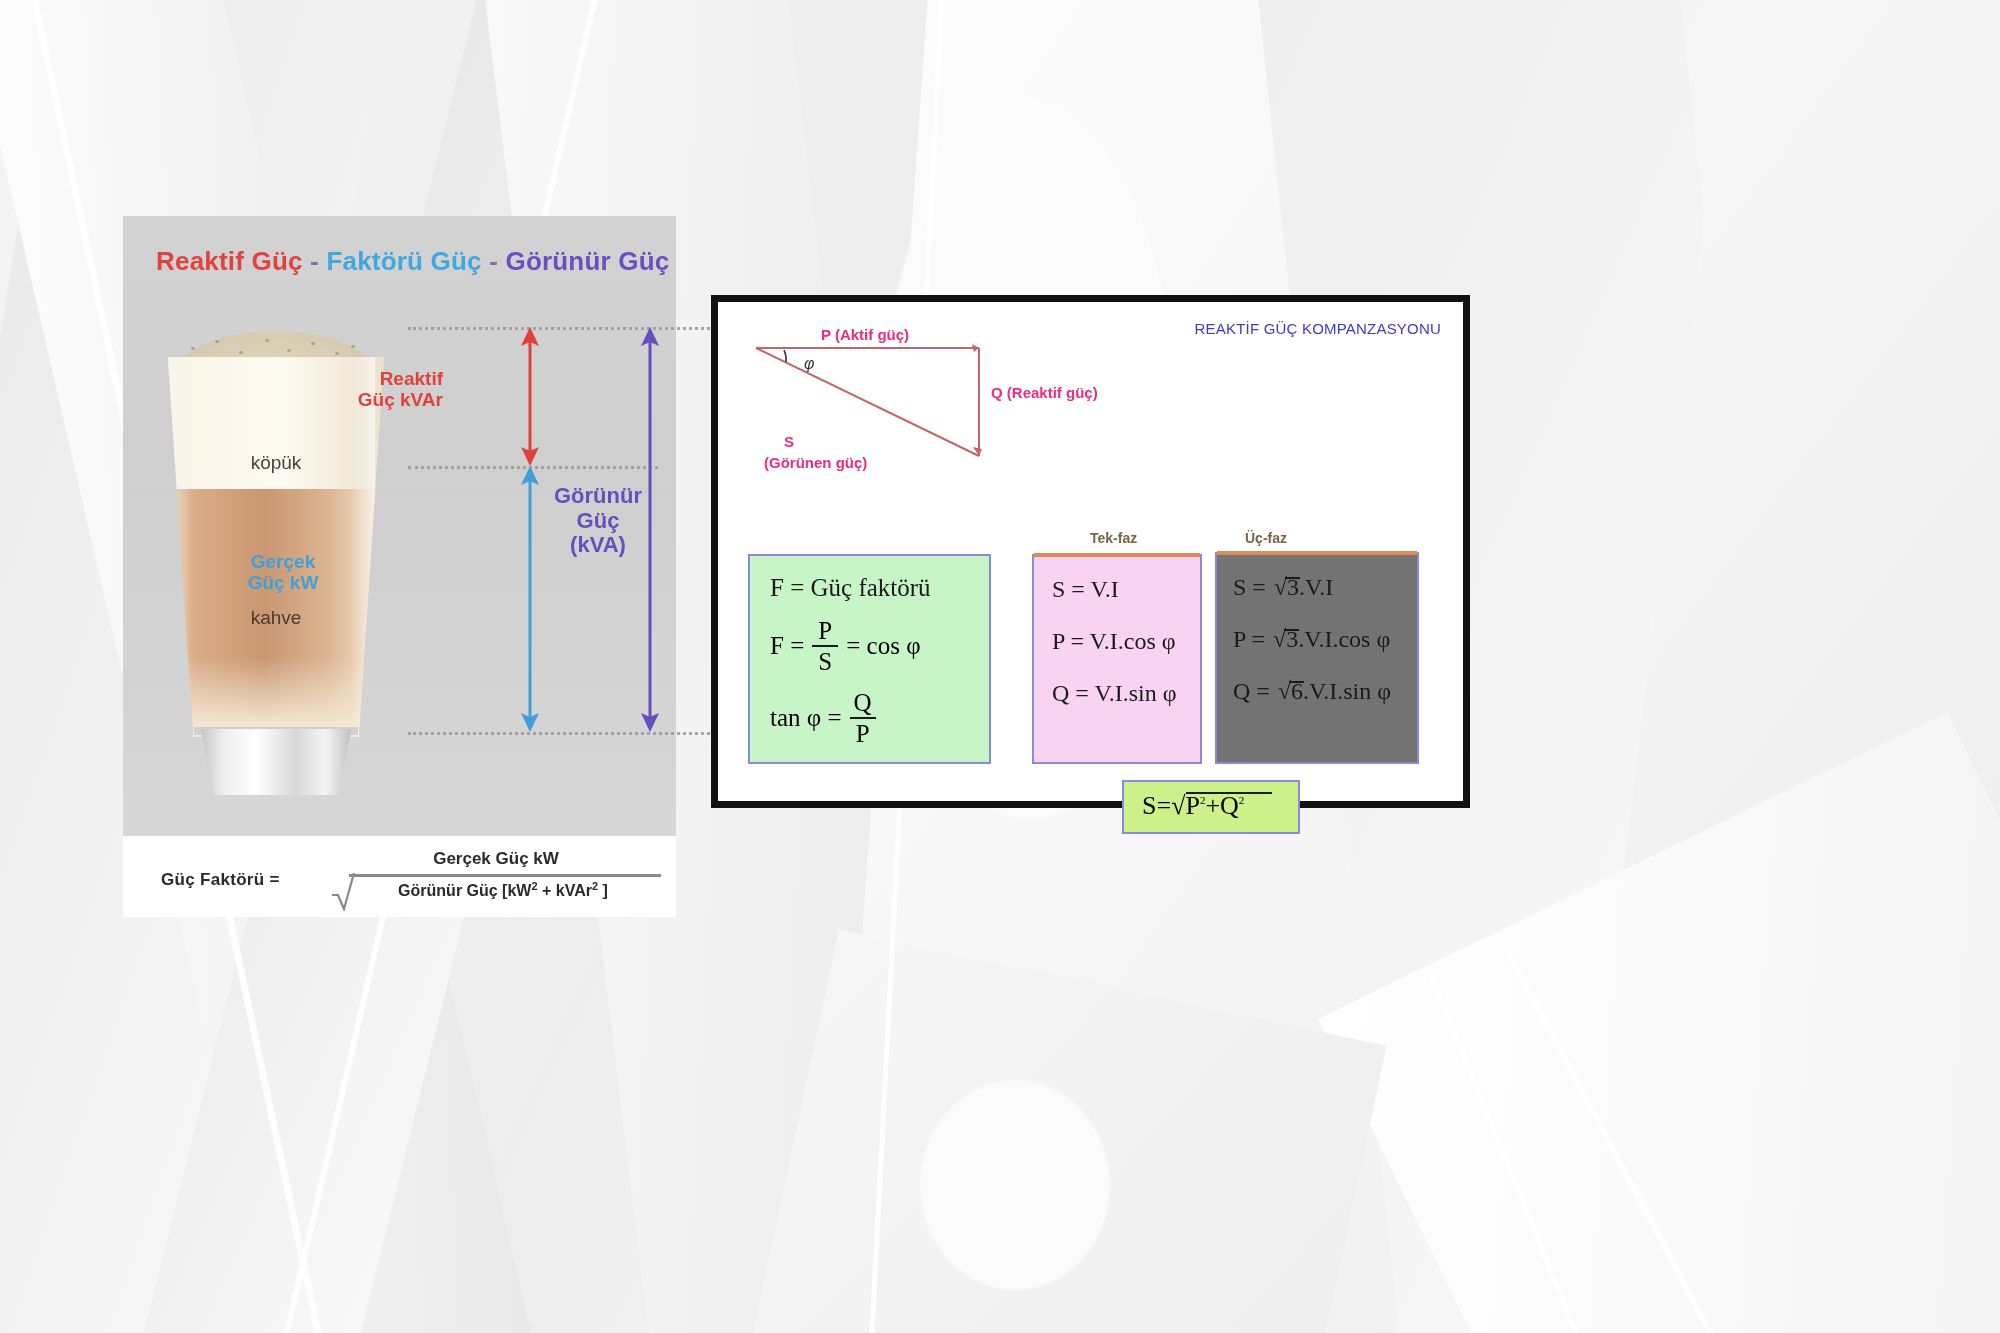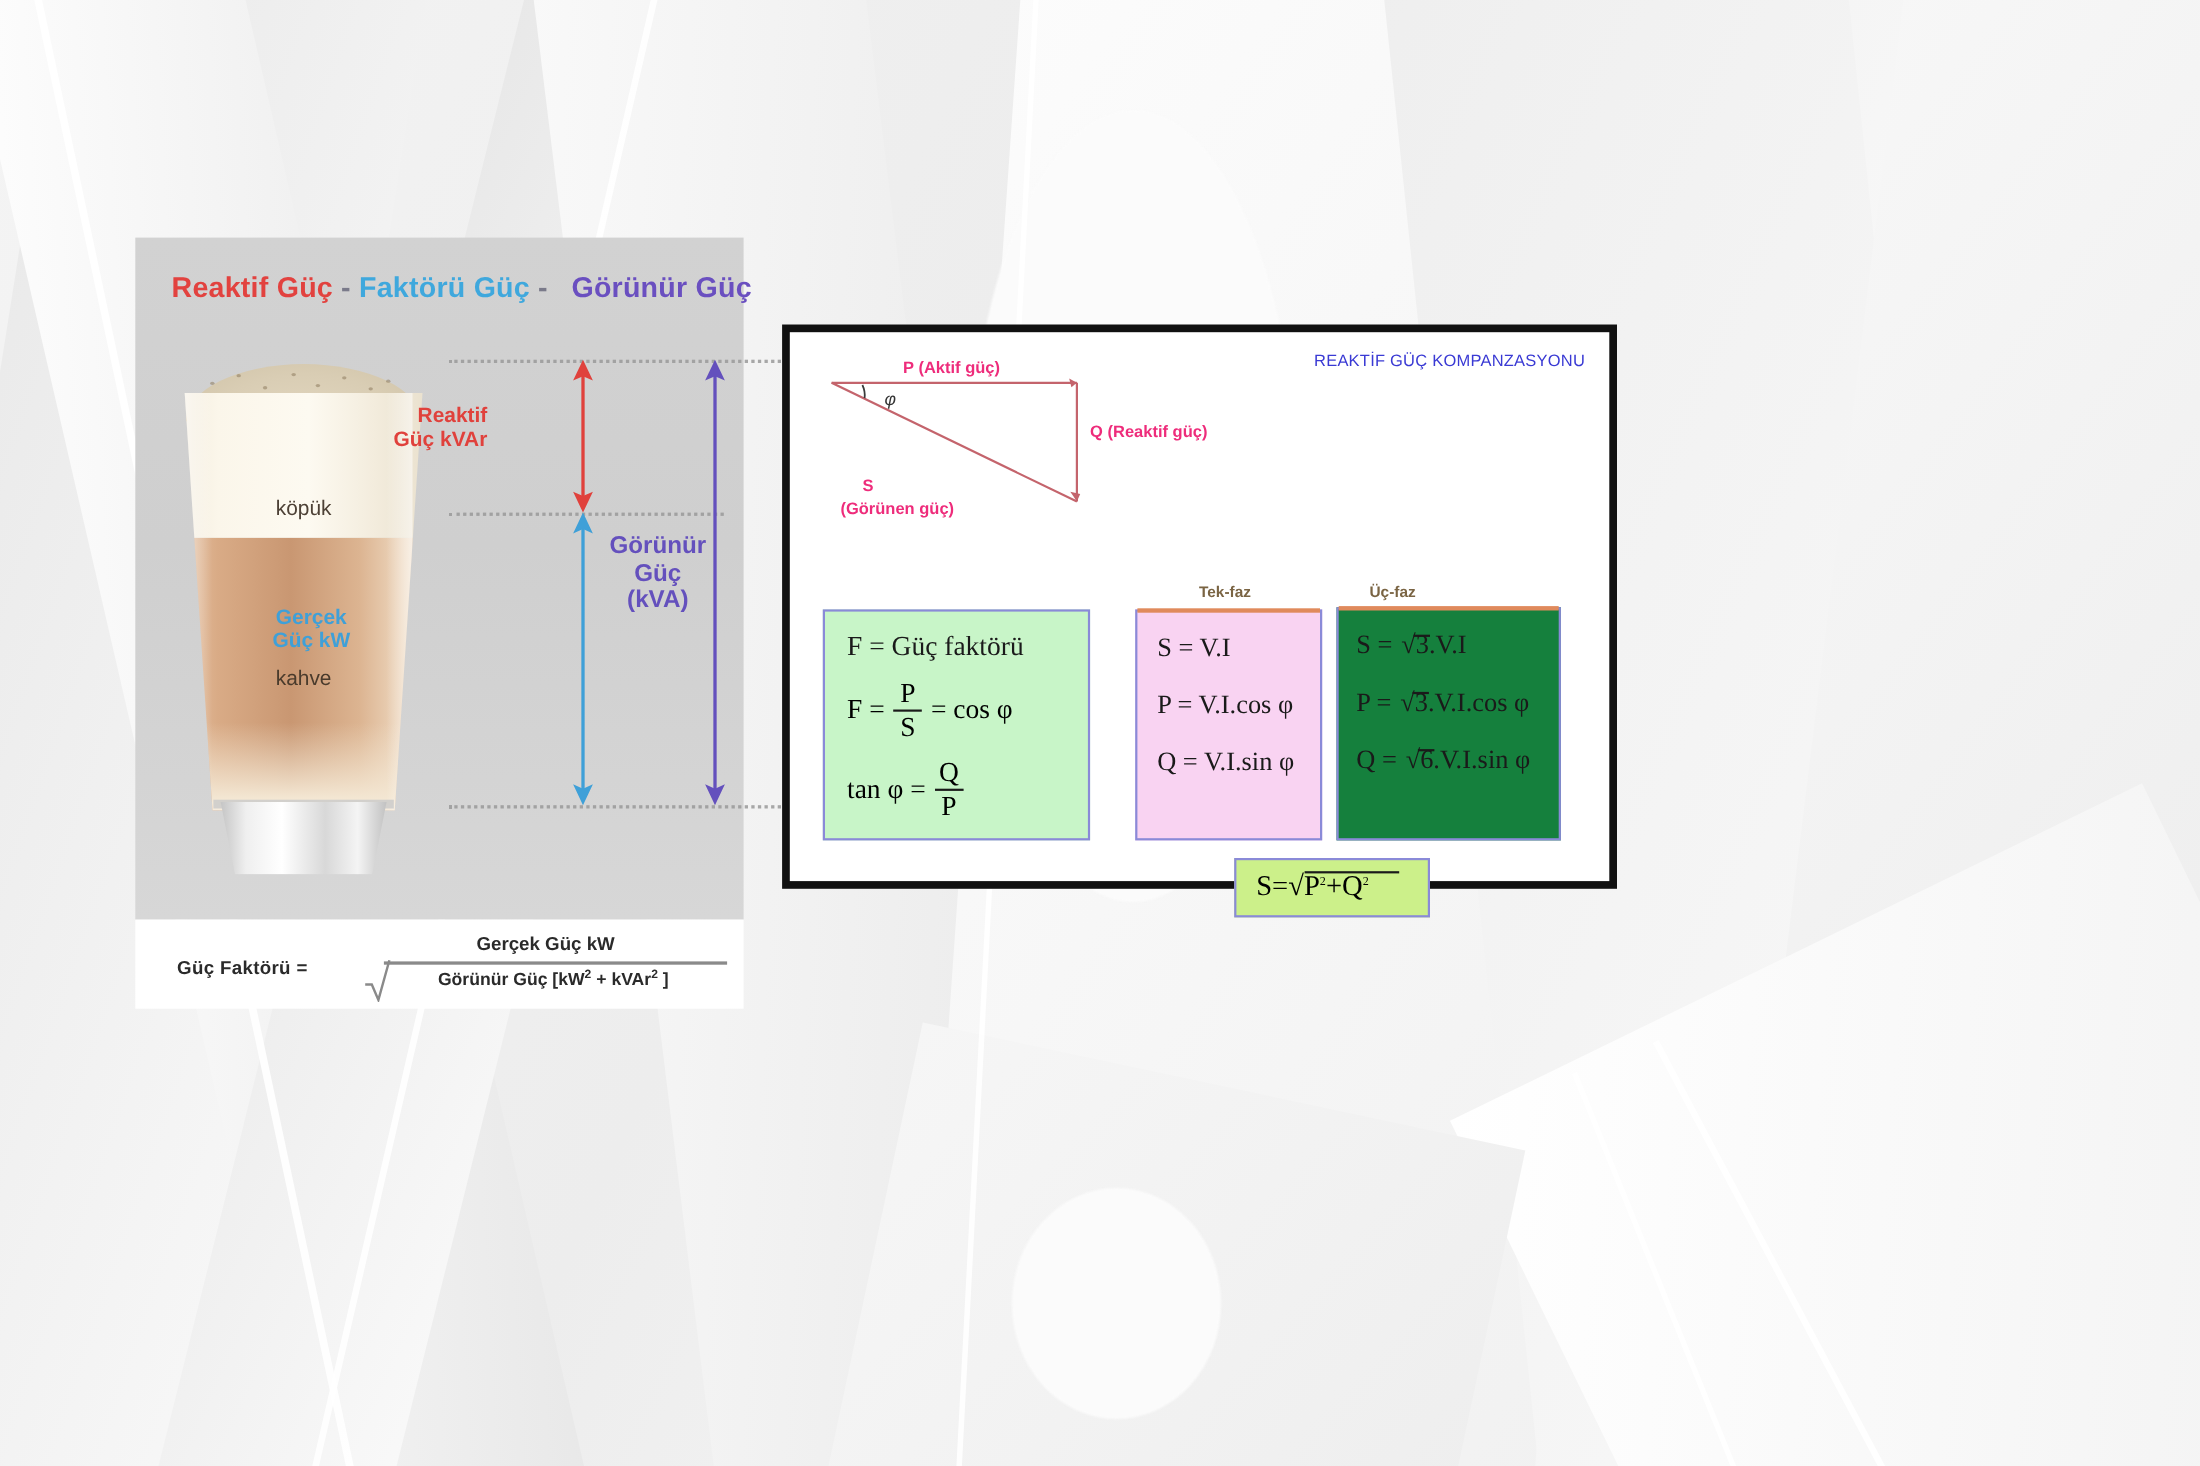--- a/index.html
+++ b/index.html
@@ -32,21 +32,21 @@
   .b2{left:920px;top:1080px;width:190px;height:210px;}
 
   
   #left-card{position:absolute;left:123px;top:216px;width:553px;height:620px;background:linear-gradient(180deg,#d2d2d2 0%,#cfcfcf 45%,#d7d7d7 100%);}
   #left-title-band{position:absolute;left:0;top:24px;width:100%;height:56px;}
   #left-title{position:absolute;left:33px;top:30px;width:490px;text-align:left;
       font-weight:bold;font-size:26px;letter-spacing:.2px;white-space:nowrap;}
   #left-title .t-react{color:#e2423f;}
   #left-title .t-sep{color:#7a7a8a;}
   #left-title .t-real{color:#3fa8dd;}
-  #left-title .t-app{color:#6a4fc0;margin-left:14px;}
+  #left-title .t-app{color:#6a4fc0;}
 
   
   #glass{position:absolute;left:38px;top:115px;width:230px;height:470px;}
   #foam-top{position:absolute;left:8px;top:0;width:214px;height:52px;border-radius:50%/100% 100% 0 0;
       background:radial-gradient(ellipse at 50% 120%,#e4d9c2 0%,#d9cdb4 60%,#cfc2a6 100%);}
   .foam-speck{position:absolute;width:4px;height:3px;background:#8e7c5e;border-radius:50%;opacity:.55;}
   #glass-body{position:absolute;left:0;top:26px;width:230px;height:380px;overflow:hidden;
       clip-path:polygon(3% 0,97% 0,86% 100%,14% 100%);}
   #foam-layer{position:absolute;left:0;top:0;width:100%;height:132px;
       background:linear-gradient(90deg,#f2ebdc 0%,#fbf6ea 16%,#fdfaf1 52%,#f3ecdd 78%,#e9e0cd 100%);}
@@ -103,21 +103,21 @@
   #lbl-phi{position:absolute;left:58px;top:39px;font-size:16px;color:#333;font-style:italic;}
 
   .capt{position:absolute;font-size:14px;font-weight:bold;color:#7a6443;}
   #cap-tek{left:372px;top:228px;}
   #cap-uc{left:527px;top:228px;}
 
   .fbox{position:absolute;border:2px solid #8a8ad8;box-sizing:border-box;}
   .fbox-topbar{position:absolute;left:0;top:-3px;width:100%;height:4px;background:#e08a5c;}
   #box-green{left:30px;top:252px;width:243px;height:210px;background:#c8f5c8;}
   #box-pink{left:314px;top:252px;width:170px;height:210px;background:#f9d3f2;}
-  #box-yellow{left:497px;top:250px;width:204px;height:212px;background:#15803d;}
+  #box-yellow{left:497px;top:250px;width:204px;height:212px;background:#737373;}
   #box-s{left:404px;top:478px;width:178px;height:54px;background:#ccf08a;}
 
   .fml{position:absolute;font-family:"Liberation Serif", serif;color:#1a1a1a;}
 
   
   #g1{left:20px;top:18px;font-size:25px;}
   #g2row{position:absolute;left:20px;top:62px;display:flex;align-items:center;font-family:"Liberation Serif",serif;font-size:25px;}
   #g3row{position:absolute;left:20px;top:134px;display:flex;align-items:center;font-family:"Liberation Serif",serif;font-size:25px;}
   .frac{display:inline-flex;flex-direction:column;align-items:center;margin:0 8px;line-height:1;}
   .frac .num{font-size:25px;padding-bottom:2px;}

